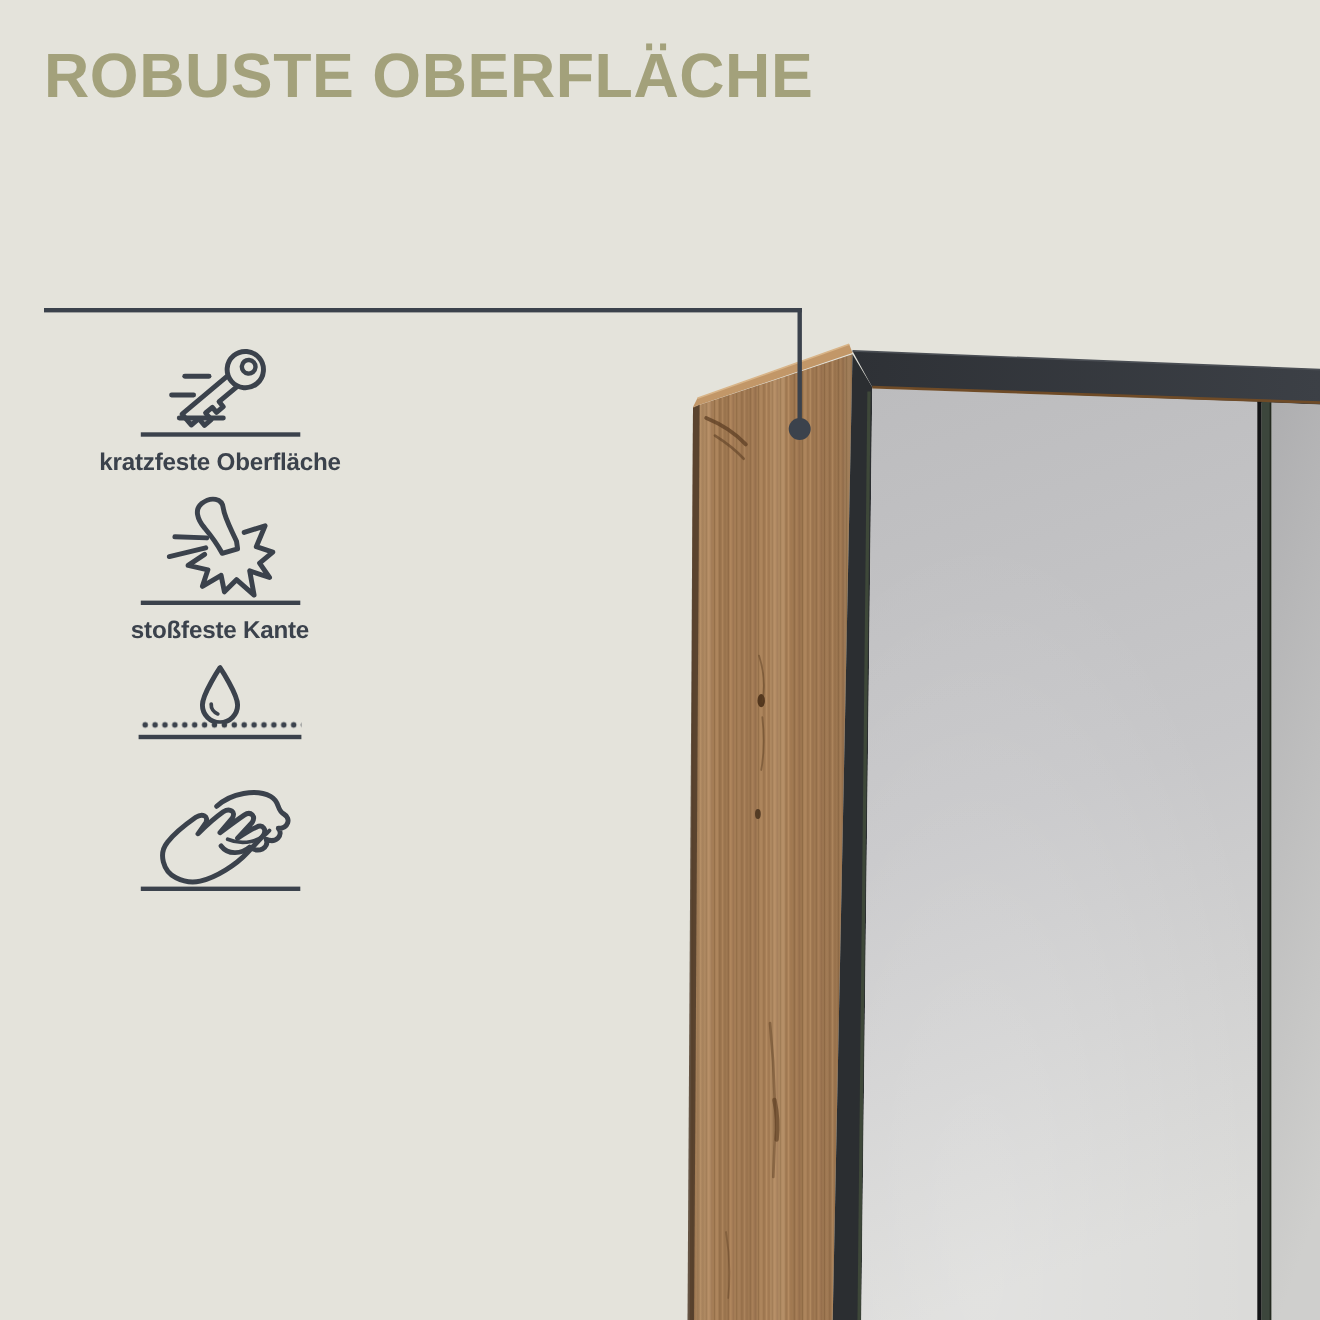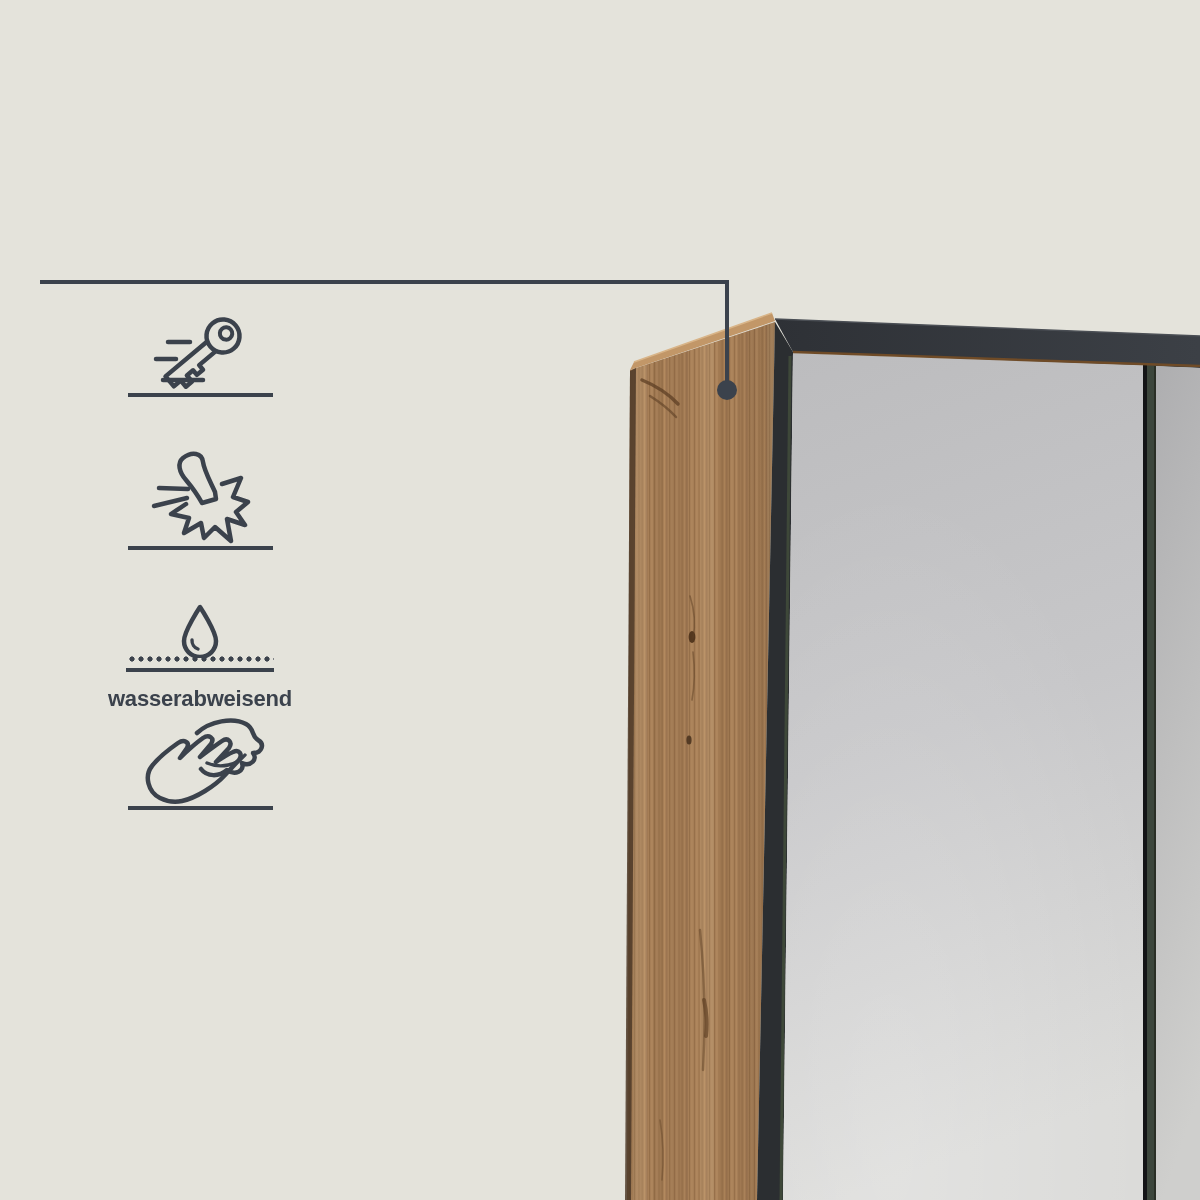--- a/index.html
+++ b/index.html
@@ -141,61 +141,63 @@
       <polygon points="1147,365 1156,366 1156,1200 1147,1200" fill="#3c463c"></polygon>
       <line x1="1155" y1="366" x2="1155" y2="1200" stroke="#24291f" stroke-width="1.5"></line>
     </g>
     <g>
       <polygon points="1156,366 1200,368 1200,1200 1156,1200" fill="url(#m2)"></polygon>
     </g>
 
     <line x1="793" y1="352" x2="1200" y2="366" stroke="#6f4b27" stroke-width="2.5"></line>
   </svg>
 
+  <div class="abs page-title">ROBUSTE OBERFLÄCHE</div>
 
   <div class="abs hline" style="left:40px;top:280px;width:689px;"></div>
   <div class="abs vline" style="left:725px;top:280px;height:112px;"></div>
   <div class="abs dot" style="left:717px;top:380px;"></div>
 
   <svg class="abs" style="left:148px;top:310px;" width="100" height="80" viewBox="148 310 100 80">
     <g class="stroke">
       <g transform="rotate(-40 223 336)">
         <circle cx="223" cy="336" r="16.5"></circle>
         <circle cx="227" cy="336" r="6.2" stroke-width="4"></circle>
         <path d="M207,330 L153,330 L153,343 L162,343 L162,351 L170,351 L170,343 L178,343 L178,349 L186,349 L186,343 L207,343"></path>
       </g>
       <path d="M168,342 H190"></path>
       <path d="M156,359 H176"></path>
       <path d="M163,380 H203"></path>
     </g>
   </svg>
   <div class="abs hline icon-underline" style="top:393px;"></div>
+  <div class="abs feature-label" style="top:407px;">kratzfeste Oberfläche</div>
 
   <svg class="abs" style="left:140px;top:450px;" width="120" height="100" viewBox="140 450 120 100">
     <g class="stroke" stroke-width="4.2">
 
       <path d="M159,488 L188,489"></path>
       <path d="M154,506 L187,498"></path>
 
       <path d="M183,458 C192,451 202,453 203,462 C204,470 209,479 215,492 L216,499 L202,503 C196,492 191,486 186,480 C179,472 177,463 183,458 Z"></path>
 
       <polyline points="222,484 241,478 233,497 248,502 236,512 245,525 227,519 231,541 215,527 204,538 201,523 184,533 189,518 171,514 186,504"></polyline>
     </g>
   </svg>
   <div class="abs hline icon-underline" style="top:546px;"></div>
+  <div class="abs feature-label" style="top:560px;">stoßfeste Kante</div>
 
   <svg class="abs" style="left:170px;top:600px;" width="60" height="58" viewBox="170 600 60 58">
     <g class="stroke" stroke-width="4.2">
       <path d="M200,607 C200,607 184,631 184,641 A16,16 0 0 0 216,641 C216,631 200,607 200,607 Z"></path>
       <path d="M192,640 A9,9 0 0 0 198,649" stroke-width="3.4"></path>
     </g>
   </svg>
   <div class="abs dotted-line"></div>
   <div class="abs hline" style="left:126px;top:668px;width:148px;"></div>
-  <div class="abs feature-label" style="top:686px;">wasserabweisend</div>
 
   <svg class="abs" style="left:138px;top:716px;" width="128" height="92" viewBox="138 716 128 92">
     <g class="stroke" stroke-width="4.2">
 
       <path d="M197,733 C210,721 233,717 246,724 C255,729 251,736 258,740 C265,744 262,753 253,753 C258,759 251,767 242,763 C245,771 235,776 227,770 C219,777 207,777 201,769"></path>
       <path d="M207,763 C221,769 237,765 245,755" stroke-width="3.4"></path>
 
       <path d="M160,798 C148,792 144,776 152,766 C158,758 168,750 178,743 C184,739 190,742 187,748 L180,758 C188,750 196,743 203,738 C209,734 215,738 211,744 L200,757 C208,751 216,745 222,741 C228,737 233,742 229,748 L216,762 C222,758 228,754 233,752 C239,749 243,754 239,760 L225,775 C215,786 196,798 182,801 C173,803 166,801 160,798 Z"></path>
     </g>
   </svg>

